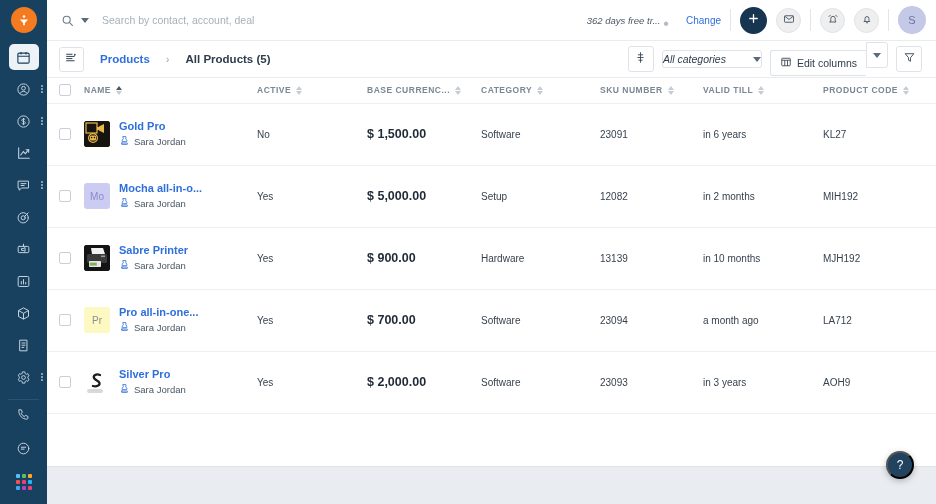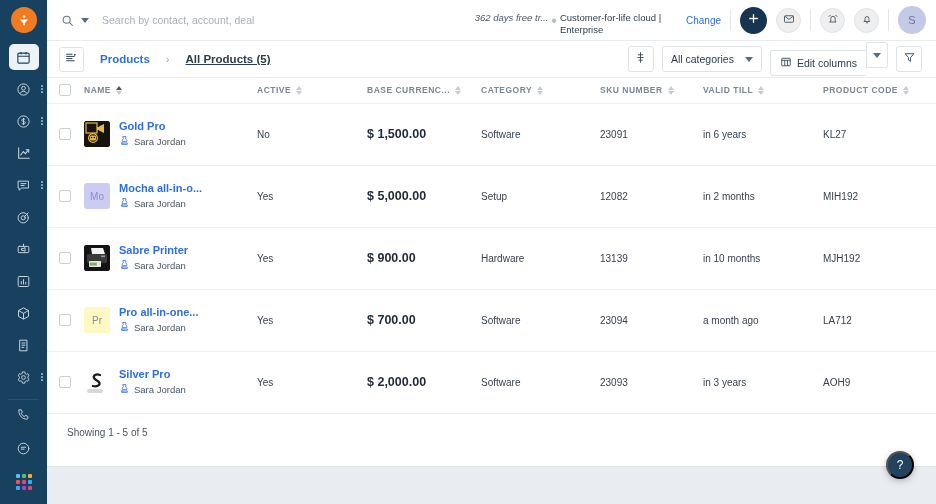--- a/index.html
+++ b/index.html
@@ -107,42 +107,42 @@
     border-bottom: 1px solid #e8ebef;
     gap: 8px;
   }
   .list-toggle {
     width: 25px; height: 25px; border: 1px solid #dfe3e8; border-radius: 3px;
     display: flex; align-items: center; justify-content: center; color: #2e3d4d;
     background: #fff; flex: 0 0 25px;
   }
   .crumb-link { font-size: 11.5px; color: #2f6fdc; font-weight: bold; margin-left: 8px; }
   .crumb-sep { font-size: 11px; color: #9aa5b1; margin: 0 8px; }
-  .crumb-cur { font-size: 11.5px; color: #2e3d4d; font-weight: bold; text-decoration: underline; }
+  .crumb-cur { font-size: 11.5px; color: #2e3d4d; font-weight: bold; }
   .tb-spacer { flex: 1 1 auto; }
   .btn-primary {
     height: 26px; background: #1b4263; color: #fff; border: none; border-radius: 3px 0 0 3px;
     font-size: 10.5px; padding: 0 13px; display: flex; align-items: center;
     font-family: "Liberation Sans", sans-serif;
   }
   .btn-primary-caret {
     height: 26px; width: 22px; background: #1b4263; border: none; border-left: 1px solid #2d5madd;
     border-radius: 0 3px 3px 0; display: flex; align-items: center; justify-content: center;
     margin-right: 8px;
   }
   .caret-w { width: 0; height: 0; border-left: 4px solid transparent; border-right: 4px solid transparent; border-top: 5px solid #fff; }
   .caret-d { width: 0; height: 0; border-left: 4px solid transparent; border-right: 4px solid transparent; border-top: 5px solid #5a6b7d; }
   .icon-btn {
     height: 26px; width: 26px; border: 1px solid #dfe3e8; border-radius: 3px; background: #fff;
     display: flex; align-items: center; justify-content: center; color: #3c4a59; flex: 0 0 26px;
   }
   .select-box {
-    height: 26px; border: 1px solid #dfe3e8; border-radius: 3px; background: #fff;
+    height: 18px; border: 1px solid #dfe3e8; border-radius: 3px; background: #fff;
     display: flex; align-items: center; justify-content: space-between;
-    font-size: 10.5px; color: #2e3d4d; padding: 0 8px; width: 100px;
+    font-size: 10.5px; color: #2e3d4d; padding: 0 0; width: 100px; font-style: italic;
   }
   .split-btn { display: flex; }
   .split-main {
     height: 26px; border: 1px solid #dfe3e8; border-right: none; border-radius: 3px 0 0 3px;
     background: #fff; display: flex; align-items: center; gap: 5px;
     font-size: 10.5px; color: #2e3d4d; padding: 0 9px; margin-top: 8px;
   }
   .split-caret {
     height: 26px; width: 22px; border: 1px solid #dfe3e8; border-radius: 0 3px 3px 0;
     background: #fff; display: flex; align-items: center; justify-content: center;
@@ -369,21 +369,20 @@
         </span>
         <span class="caret-sm"></span>
         <input class="search-input" value="" placeholder="Search by contact, account, deal" style="">
       </div>
 
       <div class="topbar-spacer"></div>
 
       <div style="display:flex;align-items:flex-start;padding-top:8px;">
         <span class="trial">362 days free tr...</span>
         <span class="trial-dot">•</span>
-        <span class="cloud">Customer-for-life cloud | Enterprise</span>
       </div>
       <a class="change-link">Change</a>
 
       <span class="vbar"></span>
       <button class="plus-btn">
         <span>
           <svg width="13" height="13" viewBox="0 0 24 24" fill="none" stroke="currentColor" stroke-width="2.4" stroke-linecap="round">
               <path d="M12 5v14M5 12h14"></path>
             </svg>
         </span>
@@ -726,23 +725,20 @@
               <td>Yes</td>
               <td><span class="price">$ 2,000.00</span></td>
               <td>Software</td>
               <td>23093</td>
               <td>in 3 years</td>
               <td>AOH9</td>
             </tr>
           </tbody>
       </table>
 
-      <div class="footer-note">
-        <span>Showing 1 - 5 of 5</span>
-      </div>
     </div>
 
     <div class="page-bottom"></div>
   </div>
 
   <button class="help-fab">
     <span>?</span>
   </button>
 </div>
 

